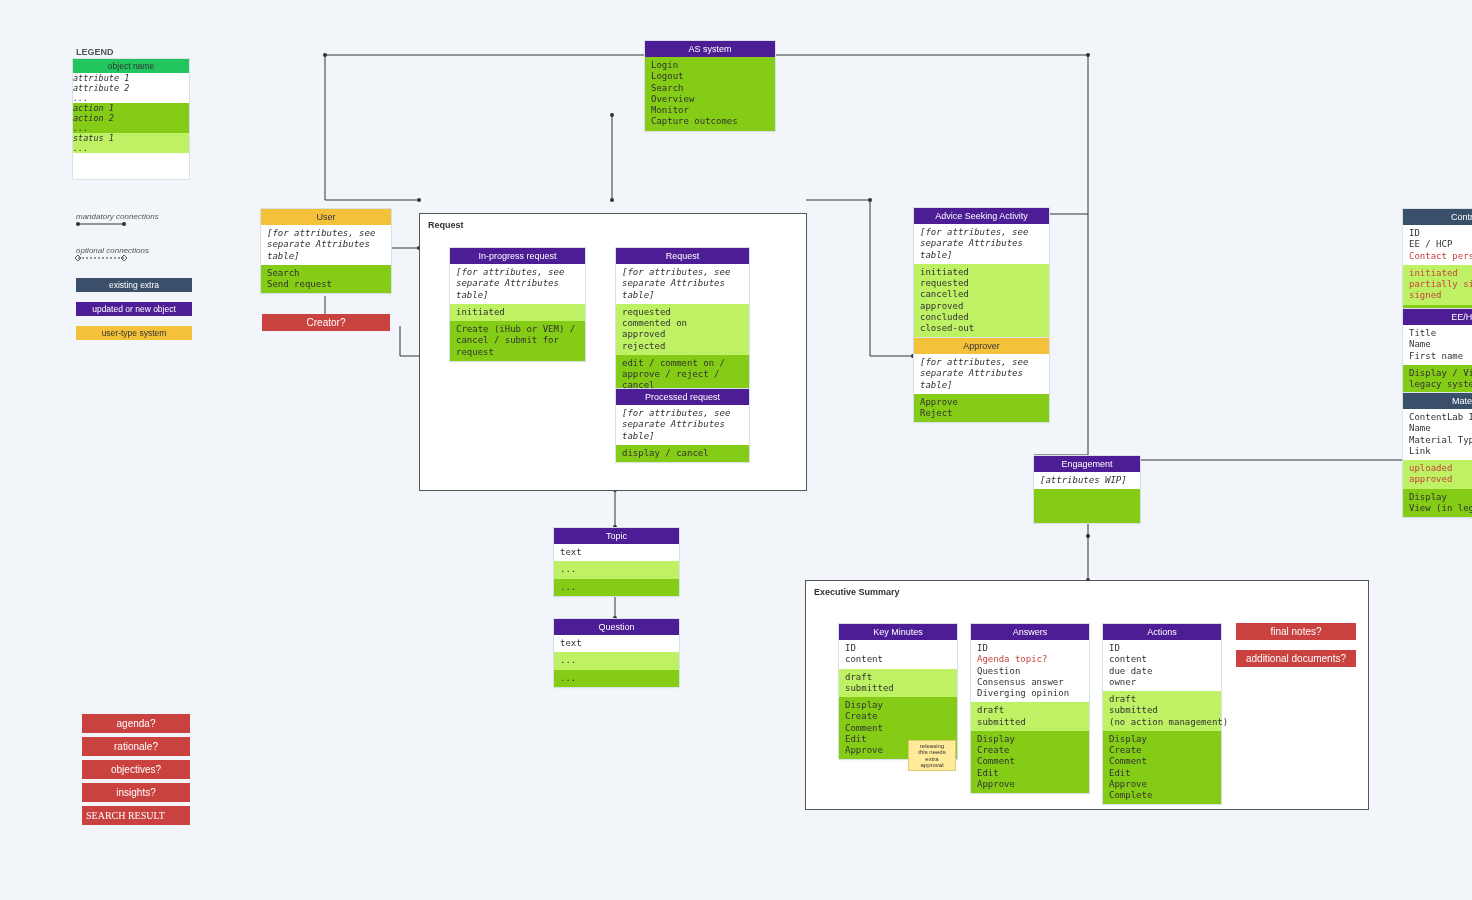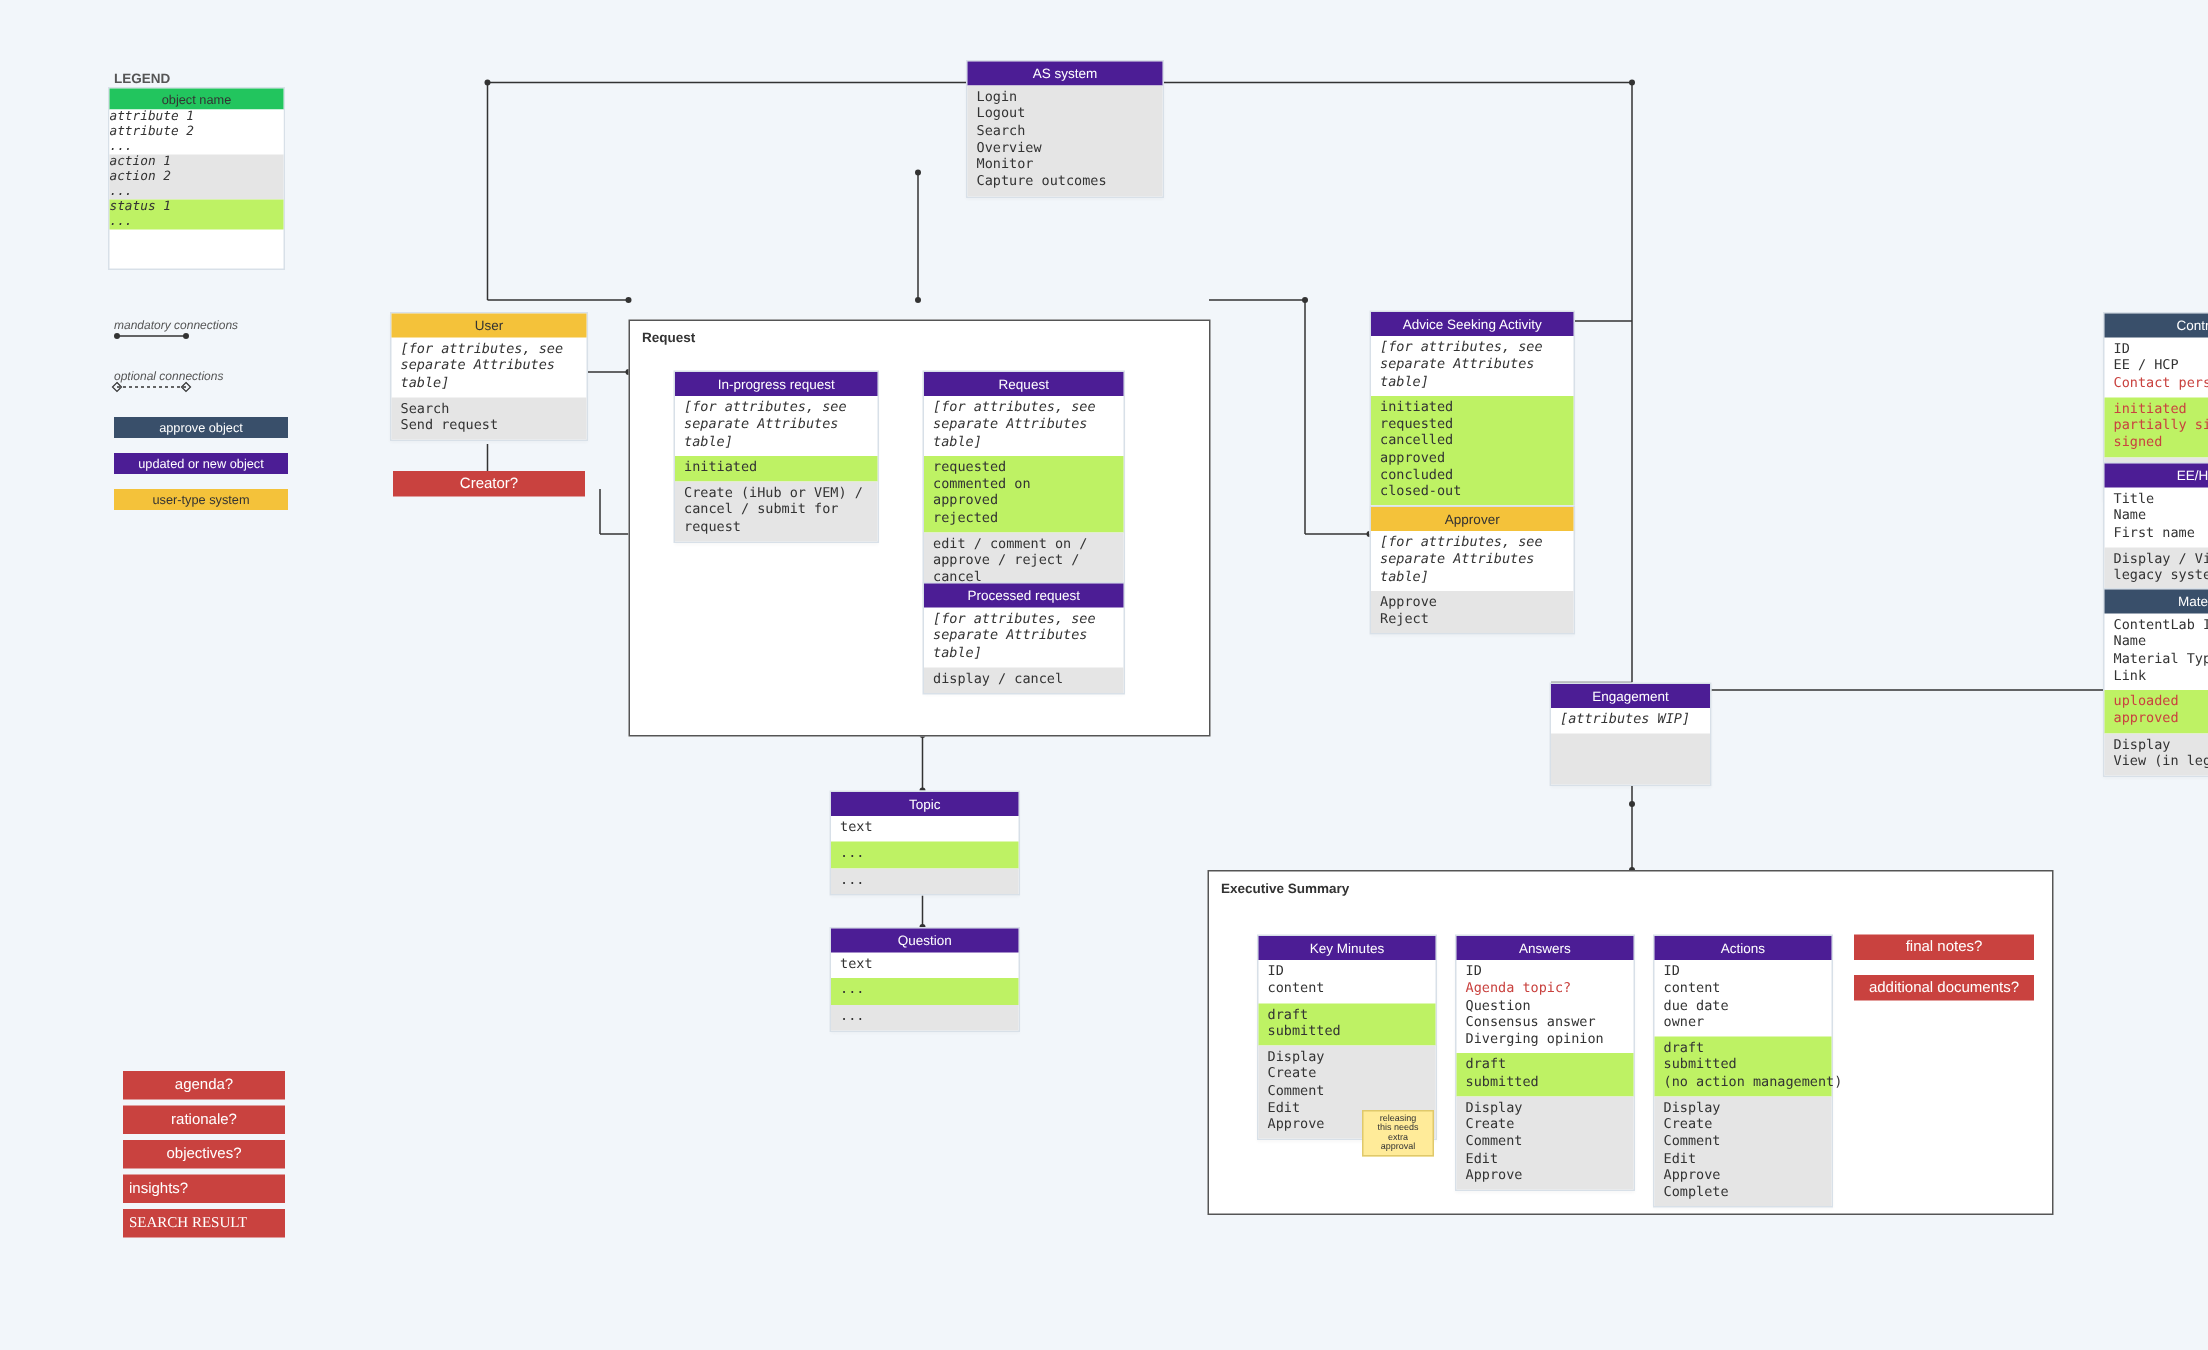--- a/index.html
+++ b/index.html
@@ -37,21 +37,21 @@
     color: #fff;
   }
   .card .block {
     padding: 3px 6px;
     font-size: 9px;
     line-height: 1.25;
   }
   .mono { font-family: "Menlo","Consolas",monospace; font-size: 8.5px; }
   .italic { font-style: italic; }
   .red { color: #C9423F; }
-  .grey-bg { background: #e5e5e5; }
+  .grey-bg { background: #84cc16; }
   .blue-bg { background: #22c55e; }
   .teal-bg { background: #4c1d95; color: #fff; }
   .darkblue-bg { background: #394F6A; color: #fff; }
   .yellow-bg { background: #F4C23A; color: #333 !important; }
   .yellow-bg.header { color: #333; }
   .redhdr-bg { background: #C9423F; color: #fff; }
   .med-blue-bg { background: #bef264; }
 
   
   .legend-title { font-size: 9px; font-weight: bold; color: #555; position: absolute; }
@@ -159,28 +159,28 @@
     <span>...</span>
   </div>
   <div class="block mono italic med-blue-bg">
     <span>status 1</span><br>
     <span>...</span>
   </div>
 </div>
 <div class="legend-conn-label" style="position:absolute; left:76px; top:212px;">mandatory connections</div>
 <div class="legend-conn-label" style="position:absolute; left:76px; top:246px;">optional connections</div>
 
-<div class="legend-row darkblue-bg" style="position:absolute; left:76px; top:278px; width:104px; color:#fff;">approve object</div>
+<div class="legend-row darkblue-bg" style="position:absolute; left:76px; top:278px; width:104px; color:#fff;">existing extra</div>
 <div class="legend-row teal-bg" style="position:absolute; left:76px; top:302px; width:104px;">updated or new object</div>
 <div class="legend-row yellow-bg" style="position:absolute; left:76px; top:326px; width:104px;">user-type system</div>
 
 <div class="header redhdr-bg" style="position:absolute; left:82px; top:714px; width:100px; text-align:center; padding:4px;">agenda?</div>
 <div class="header redhdr-bg" style="position:absolute; left:82px; top:737px; width:100px; text-align:center; padding:4px;">rationale?</div>
 <div class="header redhdr-bg" style="position:absolute; left:82px; top:760px; width:100px; text-align:center; padding:4px;">objectives?</div>
-<div class="header redhdr-bg" style="position:absolute; left:82px; top:783px; width:100px; text-align:left; padding:4px;">insights?</div>
+<div class="header redhdr-bg" style="position:absolute; left:82px; top:783px; width:100px; text-align:center; padding:4px;">insights?</div>
 <div class="header redhdr-bg" style="position:absolute; left:82px; top:806px; width:100px; padding:4px;font-family:Liberation Serif, serif;">SEARCH RESULT</div>
 
 <div class="card" style="left:644px; top:40px; width:130px;">
   <div class="header teal-bg">AS system</div>
   <div class="block mono grey-bg">
     <span>Login</span><br>
     <span>Logout</span><br>
     <span>Search</span><br>
     <span>Overview</span><br>
     <span>Monitor</span><br>

